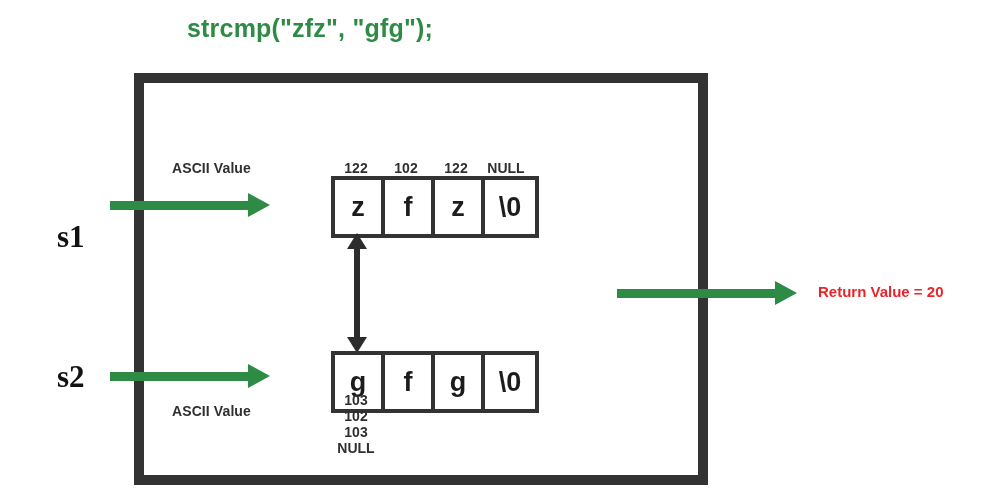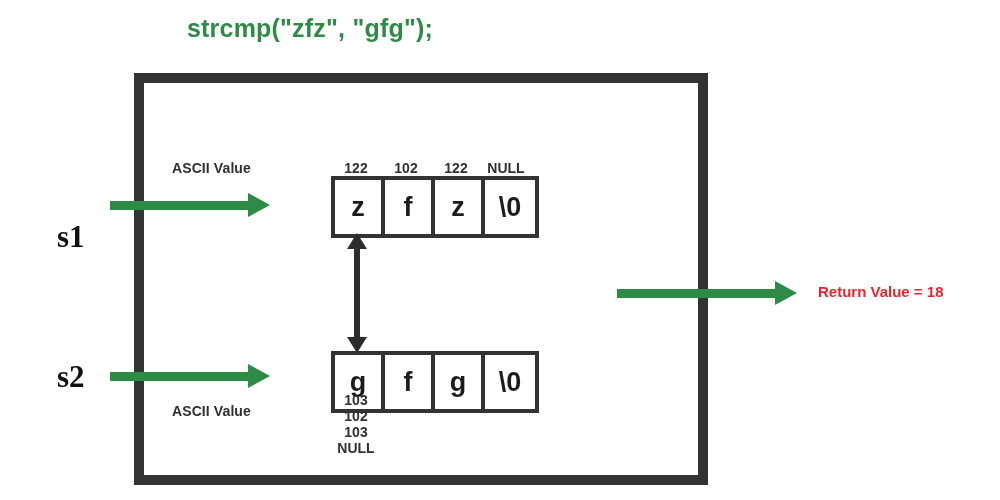--- a/index.html
+++ b/index.html
@@ -223,21 +223,21 @@
     <div class="vhead-down"></div>
   </div>
 
 
 
   <div class="abs garrow" id="arrow-result">
     <div class="shaft"></div>
     <div class="head"></div>
   </div>
 
-  <div class="abs" id="return-value">Return Value = 18</div>
+  <div class="abs" id="return-value">Return Value = 20</div>
 
   <div class="abs cell-row" id="row-s2">
     <div class="cell">g</div>
     <div class="cell">f</div>
     <div class="cell">g</div>
     <div class="cell">\0</div>
   </div>
 
   <div class="abs num-row" id="nums-s2">
     <div class="num">103</div>

